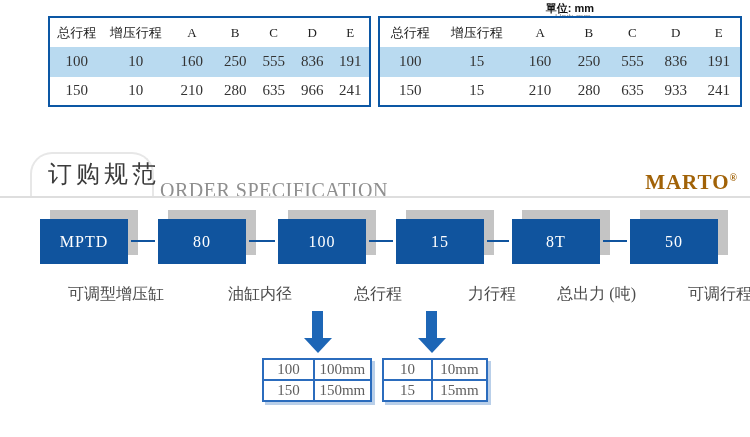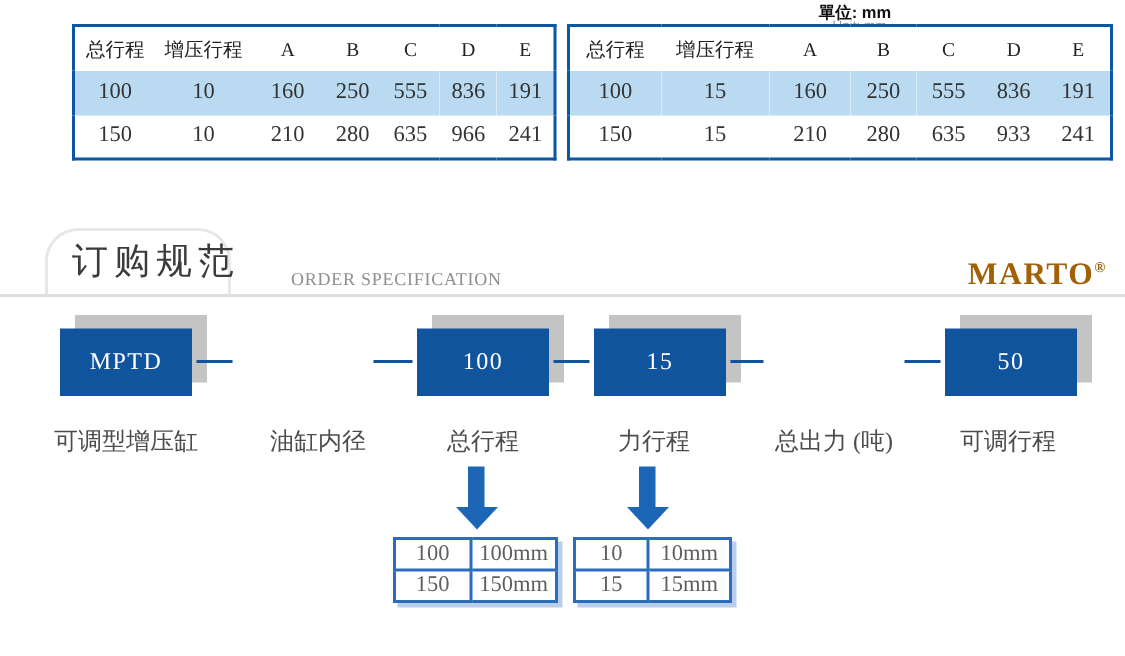--- a/index.html
+++ b/index.html
@@ -41,23 +41,22 @@
   .title-arc {
     position:absolute; left:30px; top:152px; width:124px; height:45px;
     border:2px solid #e7e7e7; border-bottom:none;
     border-radius:22px 22px 0 0;
   }
   .section-title {
     position:absolute; left:48px; top:158px; font-size:24px; color:#3b3b3b;
     letter-spacing:4px;
   }
   .section-subtitle {
-    position:absolute; left:160px; top:179px; font-size:12px; color:#8f8f8f;
+    position:absolute; left:160px; top:179px; font-size:20px; color:#8f8f8f;
     letter-spacing:0.5px;
-    margin-left:34px;
   }
   .header-rule {
     position:absolute; left:0; top:196px; width:750px; height:2px; background:#dedede;
   }
   .brand {
     position:absolute; right:12px; top:170px; font-size:21px; font-weight:bold;
     color:#a16207; letter-spacing:1px;
   }
   .brand sup { font-size:10px; vertical-align:super; }
 
@@ -67,21 +66,21 @@
     position:absolute; left:10px; top:-9px; width:88px; height:45px; background:#c4c4c4;
   }
   .order-box {
     position:absolute; left:0; top:0; width:88px; height:45px; background:#10549e;
     color:#fff; font-size:16px; letter-spacing:1px;
     display:flex; align-items:center; justify-content:center;
   }
   .connector { position:absolute; top:240px; height:2px; background:#10549e; }
 
   .code-label {
-    position:absolute; top:284px; width:160px; text-align:center;
+    position:absolute; top:284px; width:160px; text-align:right;
     font-size:16px; color:#4c4c4c;
   }
 
   
   .down-arrow { position:absolute; top:311px; width:28px; height:42px; }
   .down-arrow .shaft {
     position:absolute; left:8px; top:0; width:11px; height:27px; background:#1d66b6;
   }
   .down-arrow .head {
     position:absolute; left:0; top:27px; width:0; height:0;
@@ -198,27 +197,35 @@
   <div class="title-arc"></div>
   <div class="section-title">订购规范</div>
   <div class="section-subtitle">ORDER SPECIFICATION</div>
   <div class="header-rule"></div>
   <div class="brand"><span>MARTO</span><sup>®</sup></div>
 
   <div class="order-box-wrap" style="left:40px">
     <div class="order-box-shadow"></div>
     <div class="order-box">MPTD</div>
   </div>
+  <div class="order-box-wrap" style="left:158px">
+    <div class="order-box-shadow"></div>
+    <div class="order-box">80</div>
+  </div>
   <div class="order-box-wrap" style="left:278px">
     <div class="order-box-shadow"></div>
     <div class="order-box">100</div>
   </div>
   <div class="order-box-wrap" style="left:396px">
     <div class="order-box-shadow"></div>
     <div class="order-box">15</div>
+  </div>
+  <div class="order-box-wrap" style="left:512px">
+    <div class="order-box-shadow"></div>
+    <div class="order-box">8T</div>
   </div>
   <div class="order-box-wrap" style="left:630px">
     <div class="order-box-shadow"></div>
     <div class="order-box">50</div>
   </div>
 
   <div class="connector" style="left:131px;width:24px"></div>
   <div class="connector" style="left:249px;width:26px"></div>
   <div class="connector" style="left:369px;width:24px"></div>
   <div class="connector" style="left:487px;width:22px"></div>

